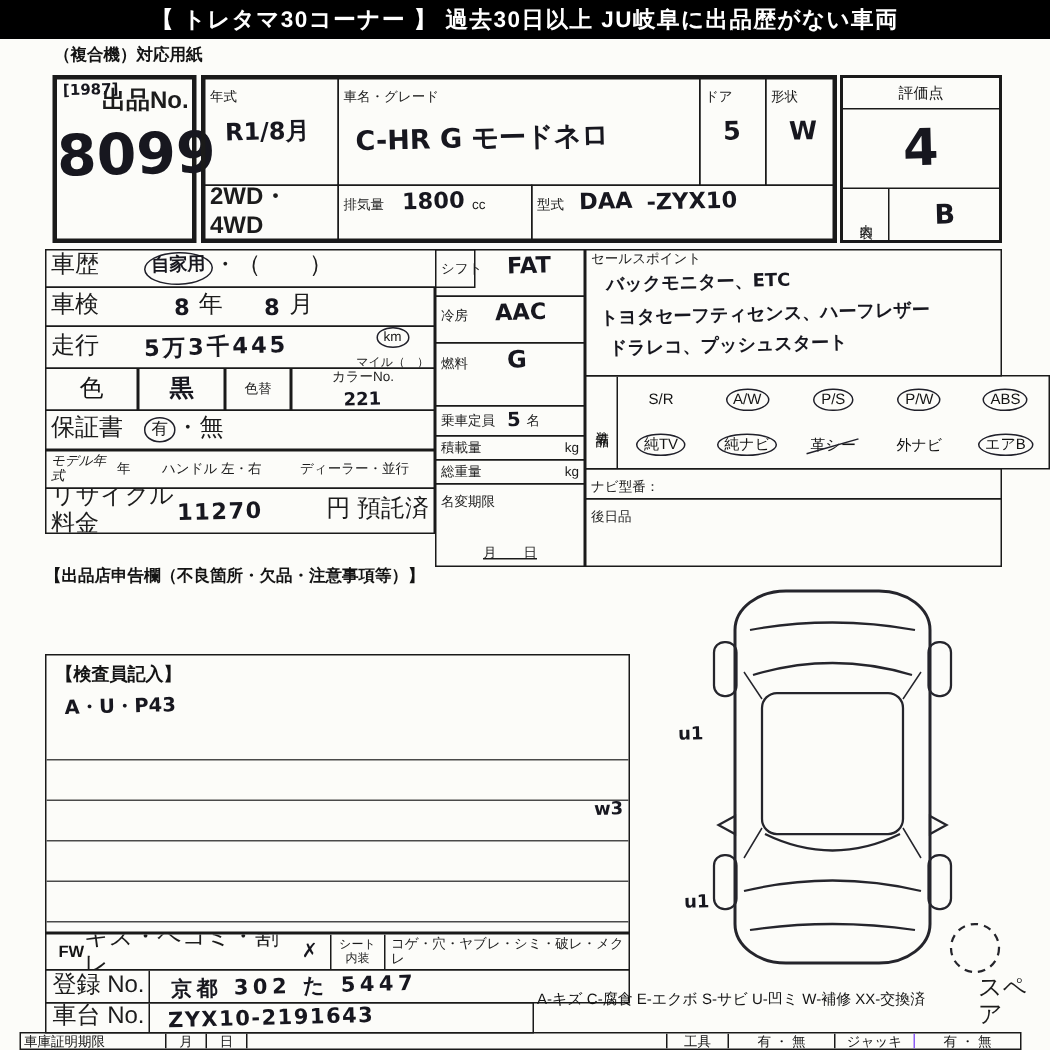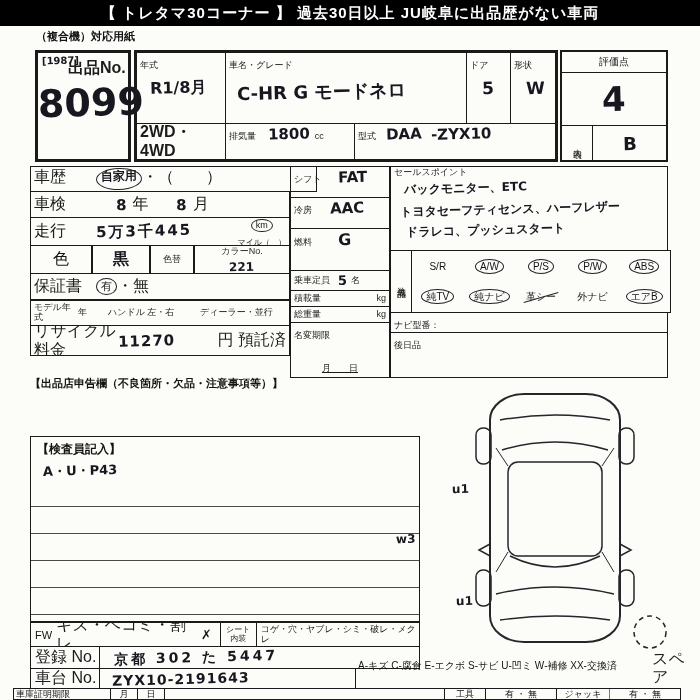--- a/index.html
+++ b/index.html
@@ -120,21 +120,21 @@
     </div>
     <div class="cell row" style="left:0;top:107px;width:260px;height:27px;align-items:center;">
       <span class="lbl10" style="width:62px;">保証書</span>
       <span class="circ" style="font-size:11px;">有</span>
       <span class="lbl10">・</span>
       <span class="lbl10">無</span>
     </div>
   </div>
 
   <div class="abs cell row" style="left:30px;top:300px;width:260px;height:26px;align-items:center;">
-    <span class="lbl" style="width:44px;">モデル年式</span>
+    <span class="lbl" style="width:44px;font-style:italic;">モデル年式</span>
     <span class="lbl" style="width:30px;">年</span>
     <span class="lbl" style="width:92px;">ハンドル 左・右</span>
     <span class="lbl">ディーラー・並行</span>
   </div>
 
   <div class="abs cell row" style="left:30px;top:325px;width:260px;height:31px;align-items:center;">
     <span class="lbl10" style="width:84px;">リサイクル料金</span>
     <span class="hw" style="font-size:15px;letter-spacing:1px;">11270</span>
     <span class="lbl10" style="margin-left:auto;">円 預託済</span>
   </div>
@@ -173,21 +173,21 @@
     </div>
   </div>
 
   <div class="abs cell" style="left:390px;top:166px;width:278px;height:85px;">
     <div class="lbl">セールスポイント</div>
     <div class="hw" style="font-size:12px;margin:2px 0 0 10px;">バックモニター、ETC</div>
     <div class="hw" style="font-size:12px;margin:4px 0 0 6px;">トヨタセーフティセンス、ハーフレザー</div>
     <div class="hw" style="font-size:12px;margin:4px 0 0 12px;">ドラレコ、プッシュスタート</div>
   </div>
 
-  <div class="abs cell row" style="left:390px;top:250px;width:281px;height:63px;padding:0;">
+  <div class="abs cell row" style="left:390px;top:250px;width:310px;height:63px;padding:0;">
     <div class="center-txt vlabel" style="width:20px;border-right:1px solid #1a1a1a;">装備品</div>
     <div style="flex:1;display:grid;grid-template-columns:repeat(5,1fr);grid-template-rows:1fr 1fr;align-items:center;justify-items:center;font-size:10px;">
       <span>S/R</span>
       <span class="circ">A/W</span>
       <span class="circ">P/S</span>
       <span class="circ">P/W</span>
       <span class="circ">ABS</span>
       <span class="circ">純TV</span>
       <span class="circ">純ナビ</span>
       <span class="crossed">革シー</span>
@@ -241,21 +241,21 @@
         <circle cx="238" cy="244" r="16" stroke-dasharray="5 4" stroke-width="1.5"></circle>
       </g>
     </svg>
     <span class="hw abs" style="left:40px;top:94px;font-size:12px;">u1</span>
     <span class="hw abs" style="left:-16px;top:144px;font-size:12px;">w3</span>
     <span class="hw abs" style="left:44px;top:206px;font-size:12px;">u1</span>
     <span class="abs lbl10" style="left:240px;top:262px;">スペア</span>
   </div>
 
   <div class="abs cell row" style="left:30px;top:622px;width:390px;height:25px;align-items:center;padding:0;">
-    <span style="width:26px;text-align:center;font-size:11px;font-weight:normal;">FW</span>
+    <span style="width:26px;text-align:right;font-size:11px;font-weight:bold;">FW</span>
     <span class="lbl10">キズ・ヘコミ・割レ</span>
     <span class="hw" style="font-size:13px;margin-left:4px;">✗</span>
     <span class="lbl" style="width:32px;margin-left:8px;border-left:1px solid #1a1a1a;border-right:1px solid #1a1a1a;height:100%;display:flex;align-items:center;padding:0 2px;text-align:center;font-size:8px;">シート内装</span>
     <span class="lbl" style="margin-left:4px;">コゲ・穴・ヤブレ・シミ・破レ・メクレ</span>
   </div>
 
   <div class="abs cell row" style="left:30px;top:646px;width:390px;height:23px;align-items:center;padding:0;">
     <span class="lbl10" style="width:64px;padding-left:4px;border-right:1px solid #1a1a1a;height:100%;display:flex;align-items:center;">登録 No.</span>
     <span class="hw" style="font-size:14px;margin-left:14px;letter-spacing:3px;">京都 302 た 5447</span>
   </div>

